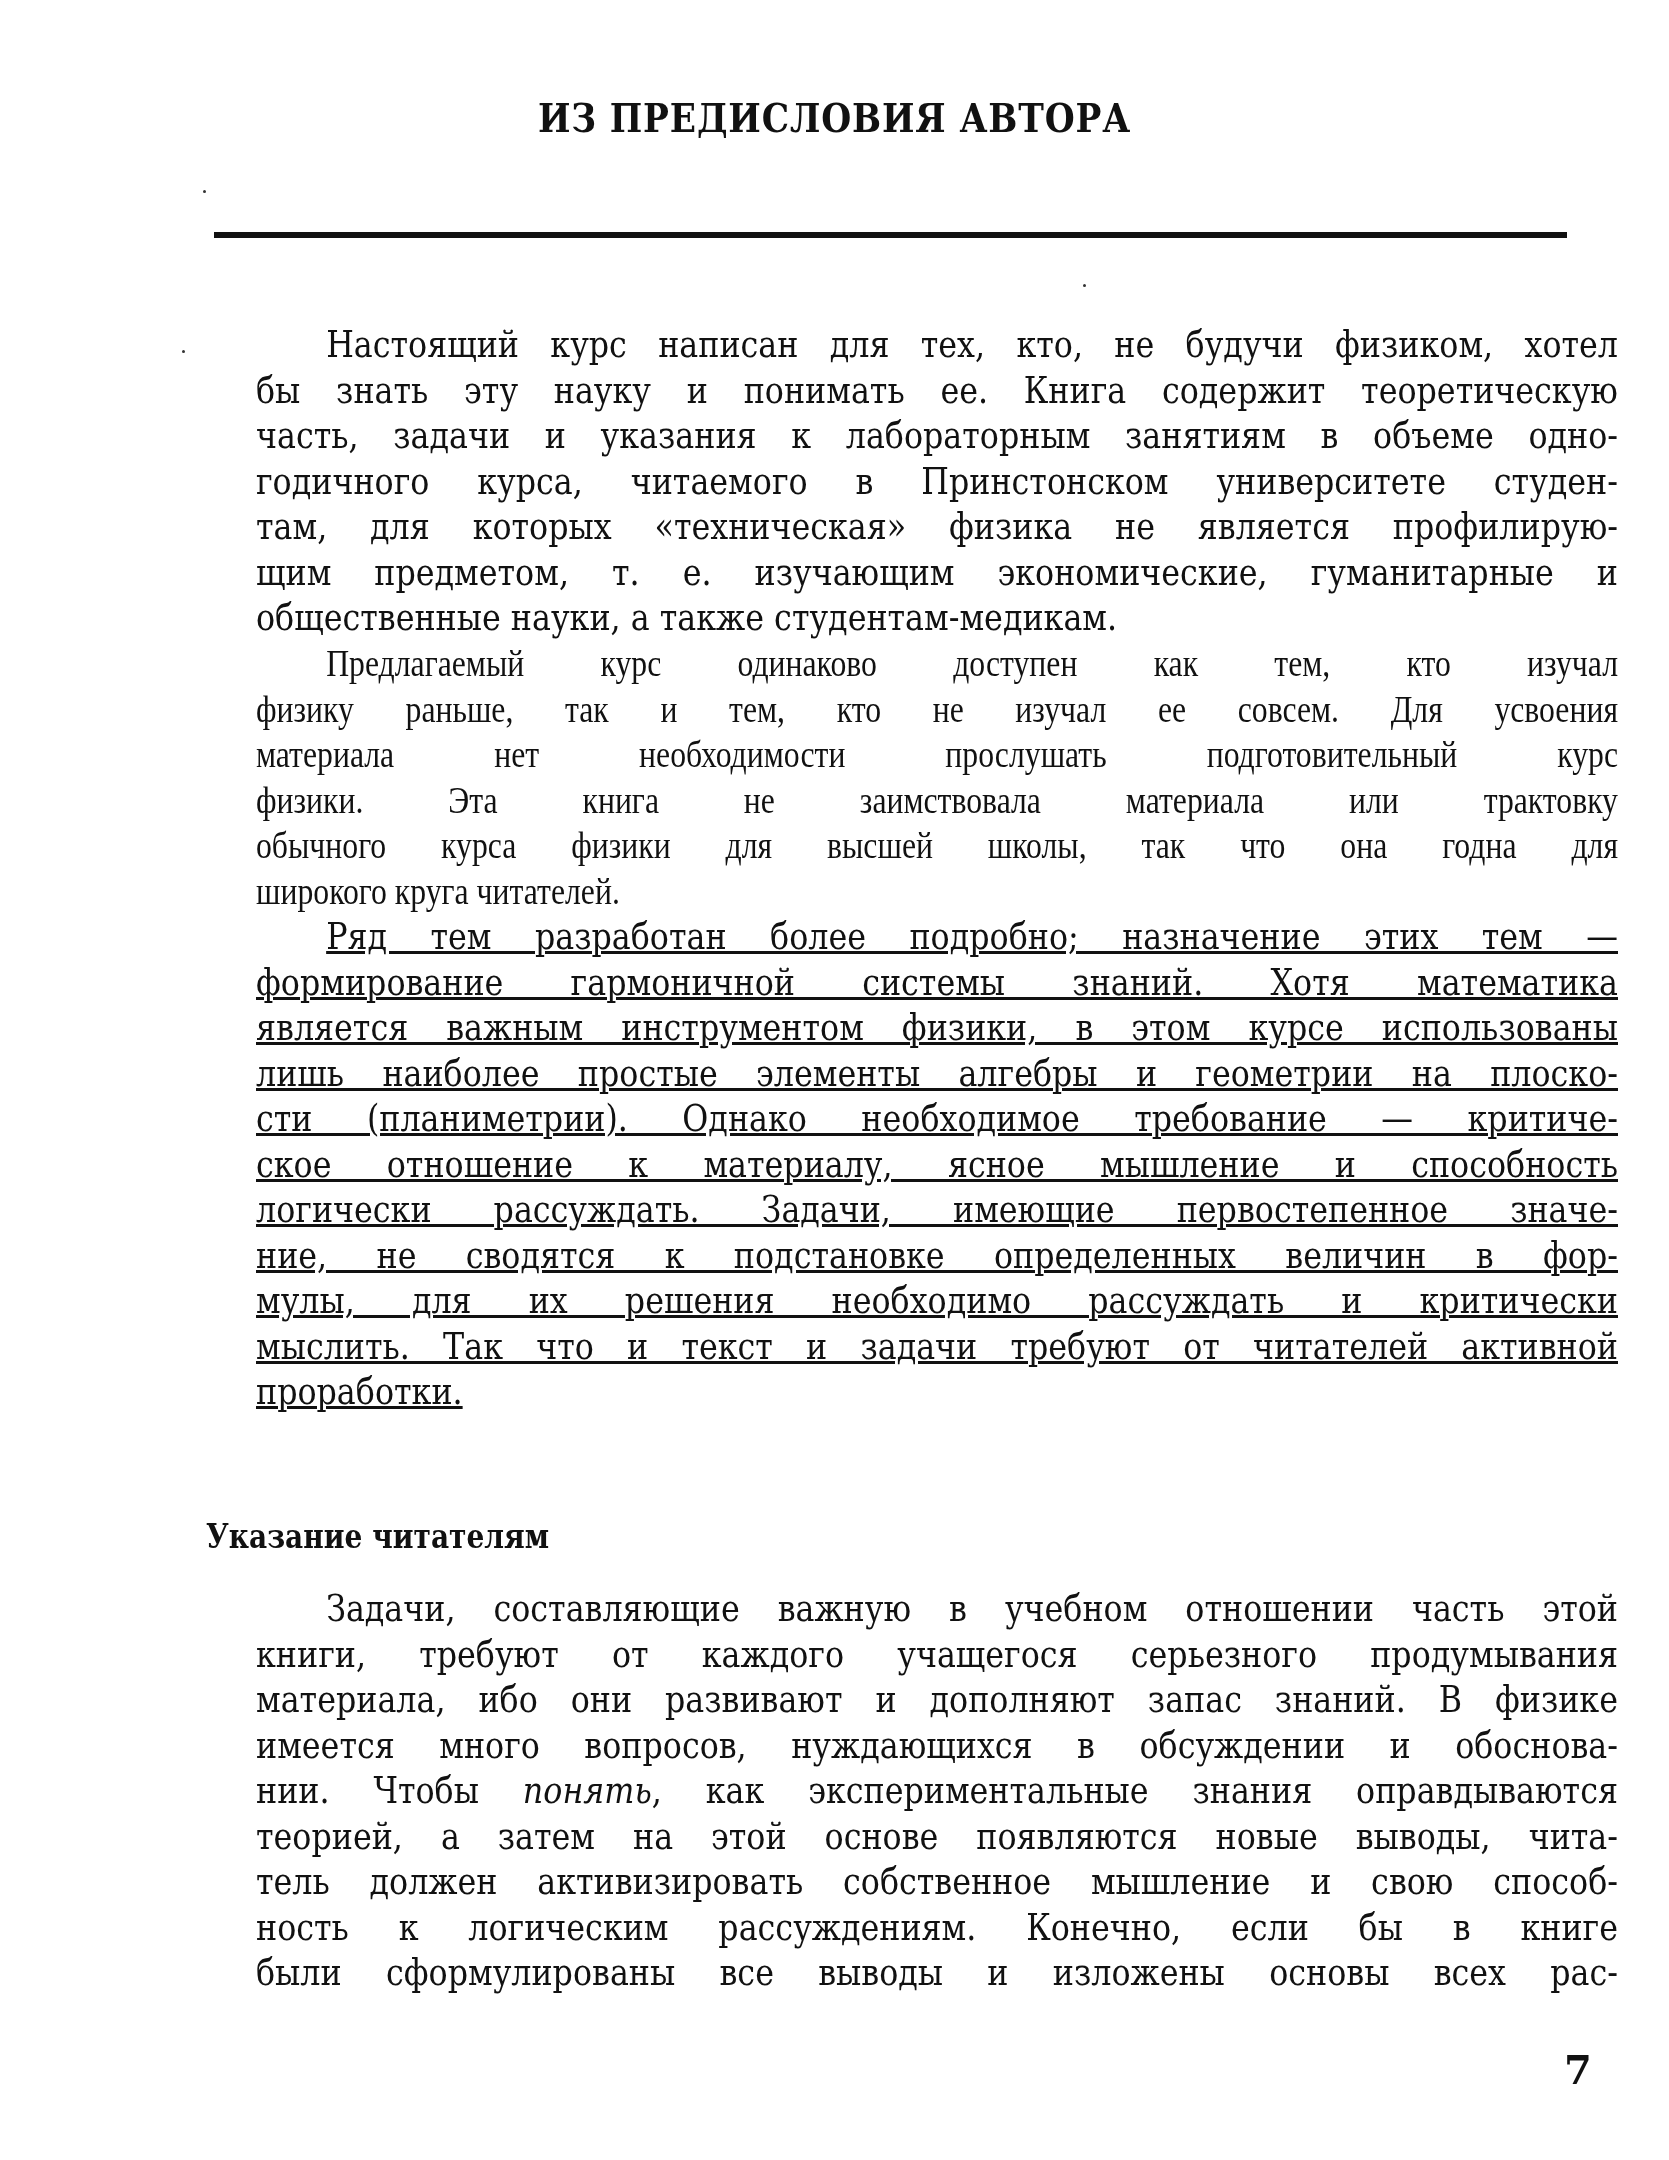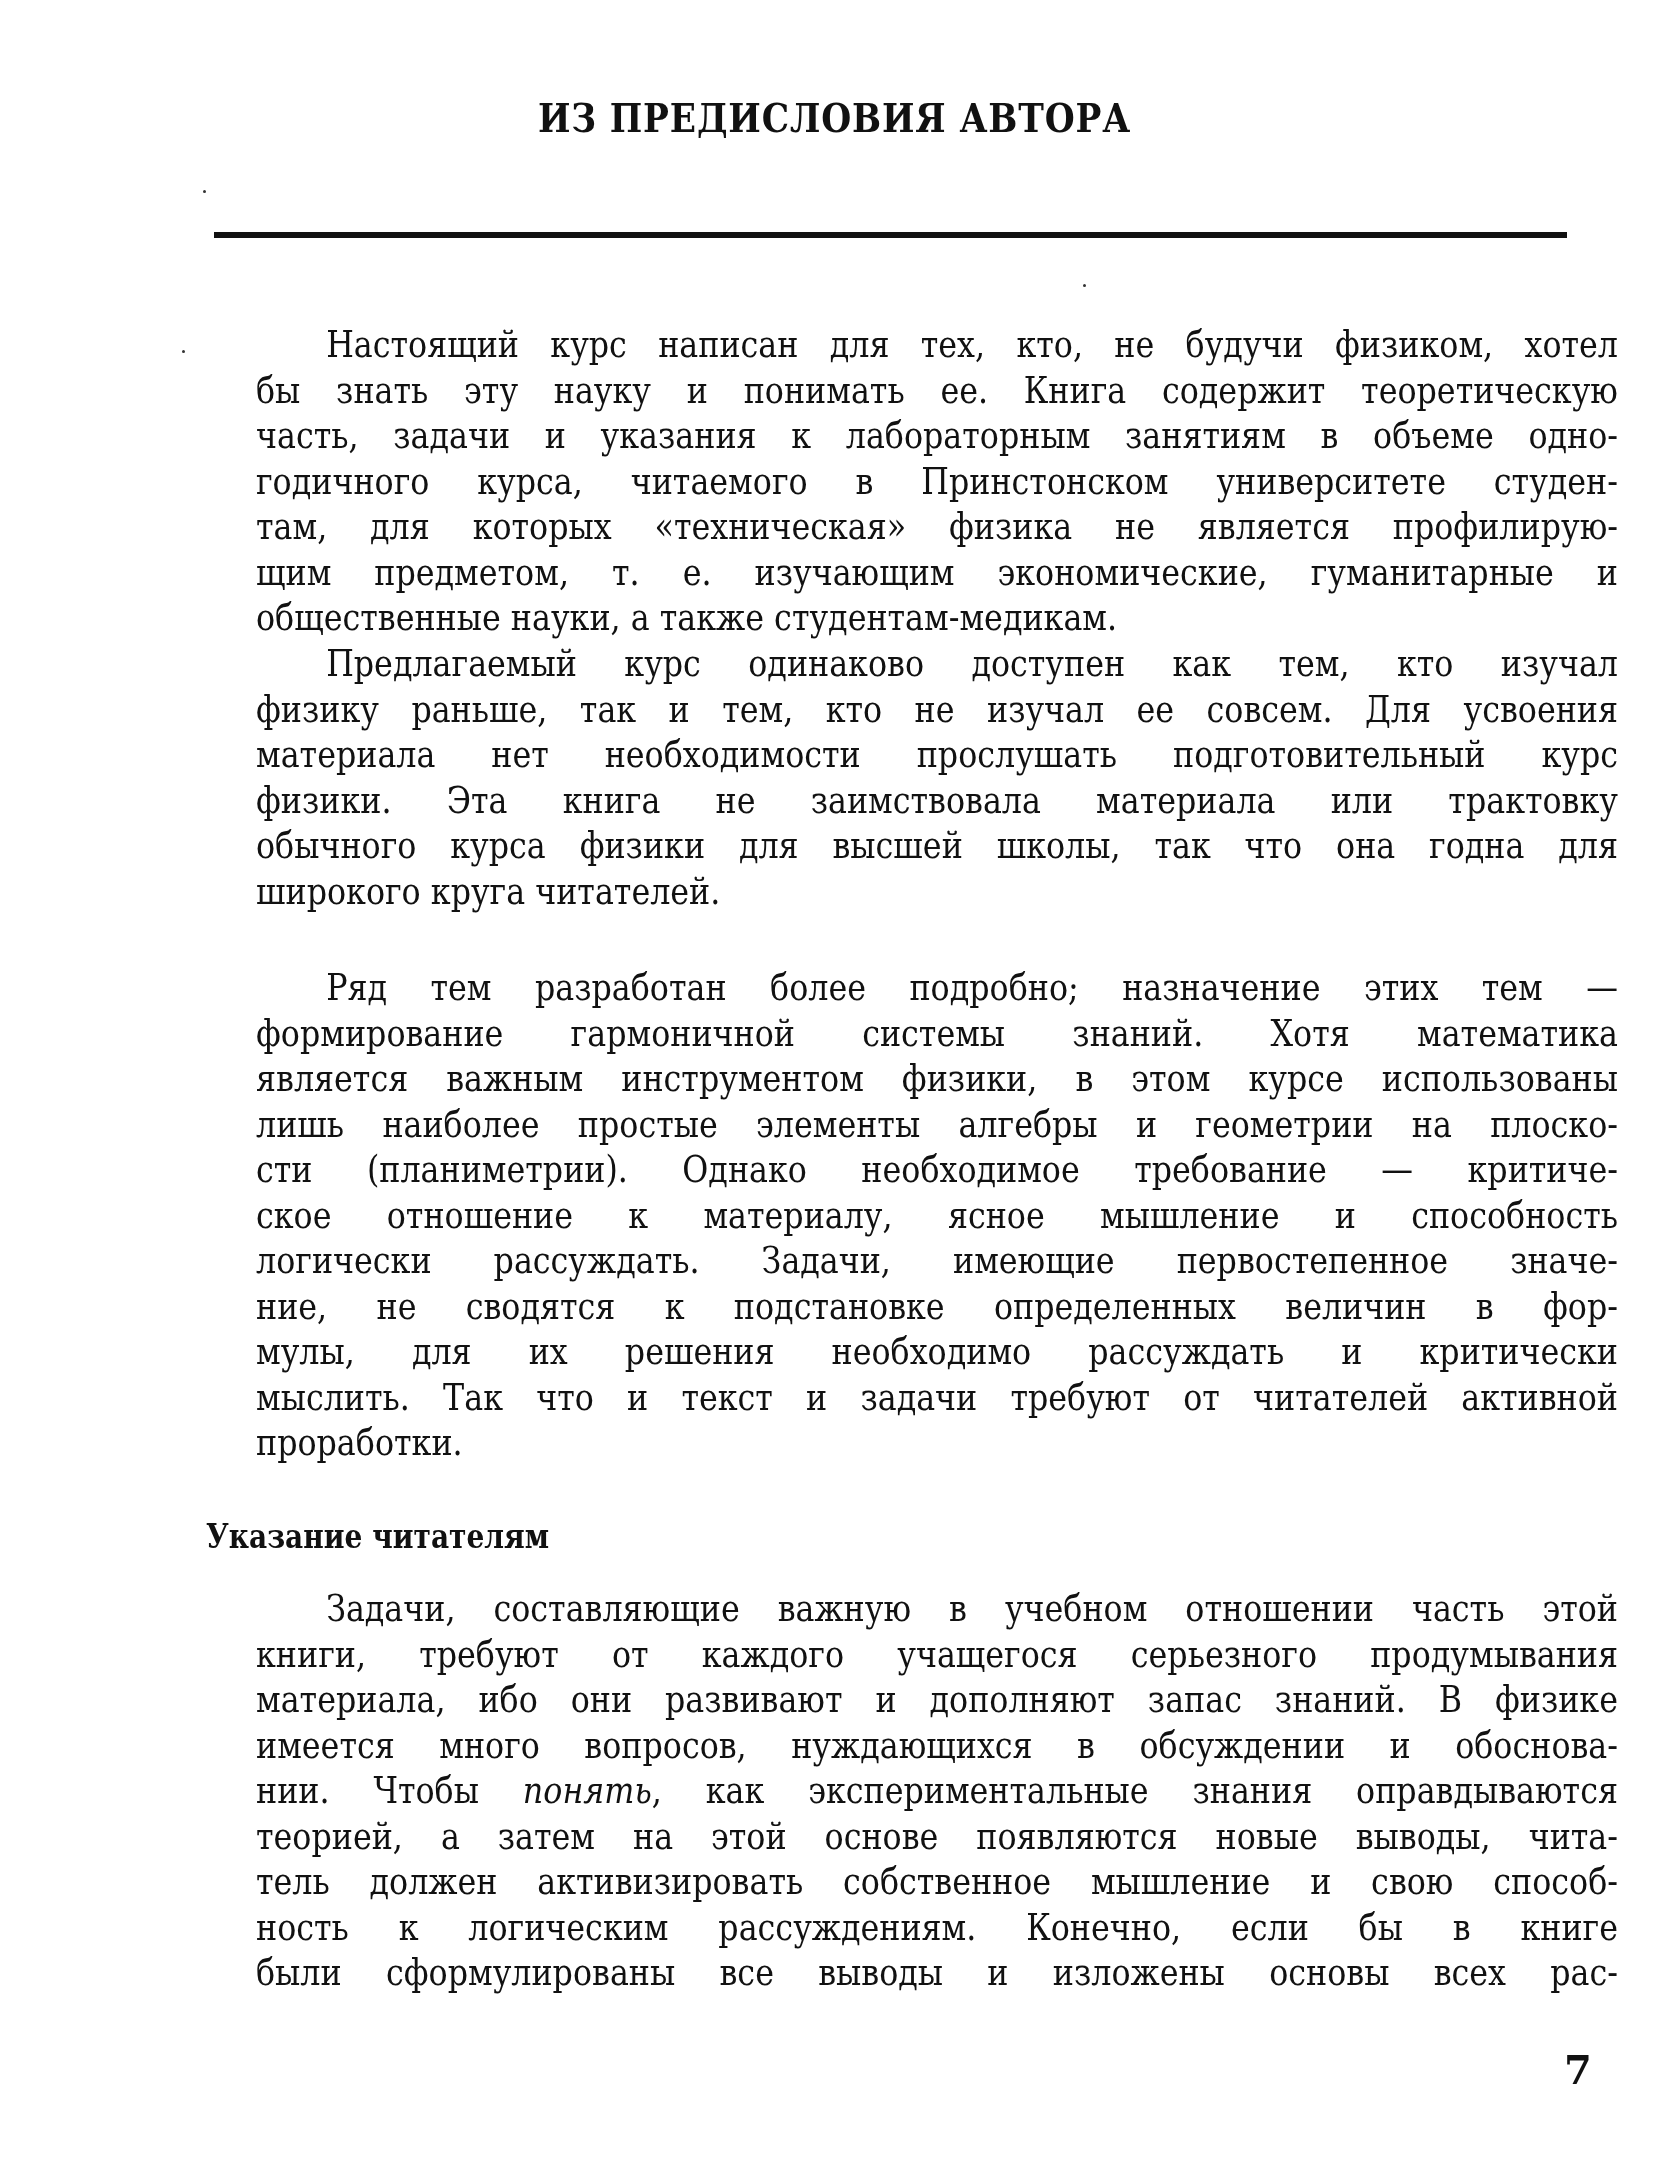--- a/index.html
+++ b/index.html
@@ -108,30 +108,30 @@
   <div class="text-block" style="top:322px;">
     <span class="line indent">Настоящий курс написан для тех, кто, не будучи физиком, хотел</span>
     <span class="line">бы знать эту науку и понимать ее. Книга содержит теоретическую</span>
     <span class="line">часть, задачи и указания к лабораторным занятиям в объеме одно-</span>
     <span class="line">годичного курса, читаемого в Принстонском университете студен-</span>
     <span class="line">там, для которых «техническая» физика не является профилирую-</span>
     <span class="line">щим предметом, т. е. изучающим экономические, гуманитарные и</span>
     <span class="line last">общественные науки, а также студентам-медикам.</span>
   </div>
 
-  <div class="text-block" style="top:641px;">
+  <div class="text-block" style="top:641px;font-family:Liberation Serif, serif;">
     <span class="line indent">Предлагаемый курс одинаково доступен как тем, кто изучал</span>
     <span class="line">физику раньше, так и тем, кто не изучал ее совсем. Для усвоения</span>
     <span class="line">материала нет необходимости прослушать подготовительный курс</span>
     <span class="line">физики. Эта книга не заимствовала материала или трактовку</span>
     <span class="line">обычного курса физики для высшей школы, так что она годна для</span>
     <span class="line last">широкого круга читателей.</span>
   </div>
 
-  <div class="text-block" style="top:965px;">
+  <div class="text-block" style="top:914px;text-decoration:underline;">
     <span class="line indent">Ряд тем разработан более подробно; назначение этих тем —</span>
     <span class="line">формирование гармоничной системы знаний. Хотя математика</span>
     <span class="line">является важным инструментом физики, в этом курсе использованы</span>
     <span class="line">лишь наиболее простые элементы алгебры и геометрии на плоско-</span>
     <span class="line">сти (планиметрии). Однако необходимое требование — критиче-</span>
     <span class="line">ское отношение к материалу, ясное мышление и способность</span>
     <span class="line">логически рассуждать. Задачи, имеющие первостепенное значе-</span>
     <span class="line">ние, не сводятся к подстановке определенных величин в фор-</span>
     <span class="line">мулы, для их решения необходимо рассуждать и критически</span>
     <span class="line">мыслить. Так что и текст и задачи требуют от читателей активной</span>

